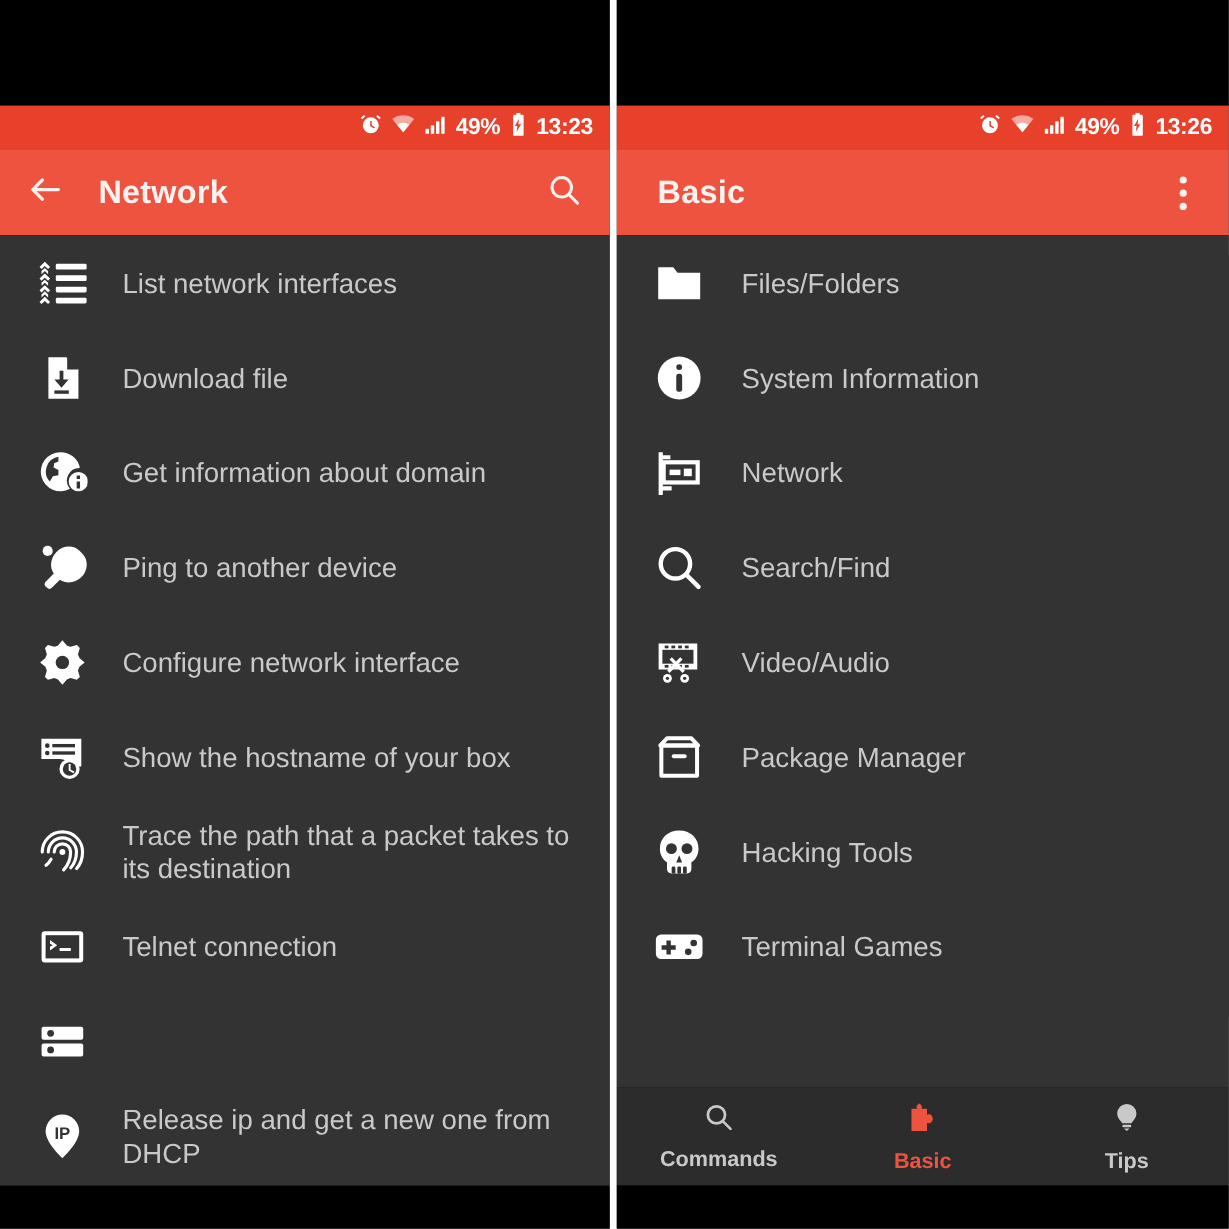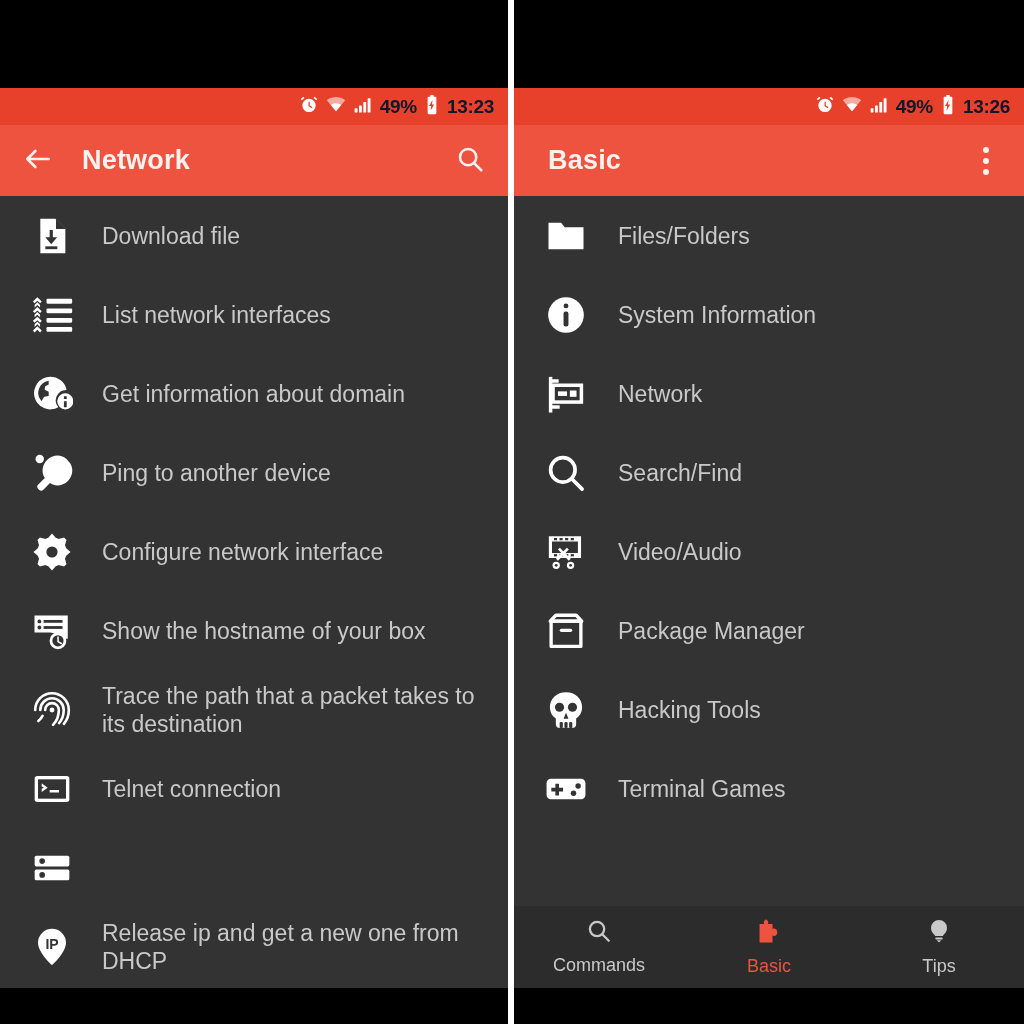--- a/index.html
+++ b/index.html
@@ -36,21 +36,21 @@
     justify-content: flex-end;
     padding-right: 14px;
     gap: 7px;
     color: #ffffff;
   }
   .statusbar .sb-text {
     font-size: 19px;
     font-weight: bold;
     letter-spacing: -0.3px;
     line-height: 1;
-    color: #0f172a;
+    color: #ffffff;
   }
   .sb-ico { display: block; }
 
   
   .toolbar {
     flex: 0 0 71px;
     background: #ee5340;
     display: flex;
     align-items: center;
     padding: 0 16px;
@@ -100,20 +100,21 @@
     max-width: 400px;
   }
   .phone.right .row .label { margin-left: 26px; }
 
   
   .bottomnav {
     flex: 0 0 82px;
     background: #2c2c2c;
     display: flex;
     align-items: center;
+    font-weight: bold;
   }
   .navitem {
     flex: 1 1 0;
     display: flex;
     flex-direction: column;
     align-items: center;
     justify-content: center;
     gap: 7px;
   }
   .navitem .navlabel {
@@ -177,41 +178,41 @@
               <path d="M15.4 15.4 21 21"></path>
           </svg>
         </span>
       </div>
     </div>
 
     <div class="list">
 
       <div class="row">
         <div class="ico">
-          <svg width="40" height="40" viewBox="0 0 24 24" fill="#fff">
-            <path d="M5 1.6h9l6 6v14.8H5z"></path>
-            <path d="M14.4 1.8v6h6z" fill="#333"></path>
-            <path d="M12.5 8.4h-1.9v4.4H8l3.55 4.1 3.55-4.1h-2.6z" fill="#333"></path>
-            <rect x="8" y="18.2" width="7.2" height="1.7" fill="#333"></rect>
-          </svg>
-        </div>
-        <div class="label">Download file</div>
-      </div>
-
-      <div class="row">
-        <div class="ico">
           <svg width="44" height="44" viewBox="0 0 24 24" fill="#fff">
             <rect x="9" y="3.2" width="14" height="2.6" rx=".6"></rect>
             <rect x="9" y="8.4" width="14" height="2.6" rx=".6"></rect>
             <rect x="9" y="13.6" width="14" height="2.6" rx=".6"></rect>
             <rect x="9" y="18.6" width="14" height="2.6" rx=".6"></rect>
             <path d="M4 2.3 1.6 4.6l.9 1 1.5-1.4 1.5 1.4.9-1zM4 5.1 2.5 6.5v1.4L4 6.5l1.5 1.4V6.5zM4 7.6 1.6 9.9l.9 1L4 9.5l1.5 1.4.9-1zM4 10.4 2.5 11.8v1.4L4 11.8l1.5 1.4v-1.4zM4 12.9l-2.4 2.3.9 1L4 14.8l1.5 1.4.9-1zM4 15.7l-1.5 1.4v1.4L4 17.1l1.5 1.4v-1.4zM4 18.2l-2.4 2.3.9 1L4 20.1l1.5 1.4.9-1z"></path>
           </svg>
         </div>
         <div class="label">List network interfaces</div>
+      </div>
+
+      <div class="row">
+        <div class="ico">
+          <svg width="40" height="40" viewBox="0 0 24 24" fill="#fff">
+            <path d="M5 1.6h9l6 6v14.8H5z"></path>
+            <path d="M14.4 1.8v6h6z" fill="#333"></path>
+            <path d="M12.5 8.4h-1.9v4.4H8l3.55 4.1 3.55-4.1h-2.6z" fill="#333"></path>
+            <rect x="8" y="18.2" width="7.2" height="1.7" fill="#333"></rect>
+          </svg>
+        </div>
+        <div class="label">Download file</div>
       </div>
 
       <div class="row">
         <div class="ico">
           <svg width="42" height="42" viewBox="0 0 24 24" fill="#fff">
             <path d="M11 2.2a9.3 9.3 0 1 0 4.6 17.4 6 6 0 0 1 4.6-9.9V9A9.3 9.3 0 0 0 11 2.2zm-.9 2.2v2.2l-2 .9-.3 2 2.3 1.2v2.5l-2.6.4-1.5 2.6a7.1 7.1 0 0 1 4.1-11.8zM19.6 11.6a4.6 4.6 0 1 0 0 9.2 4.6 4.6 0 0 0 0-9.2zm-.8 1.7h1.6v1.6h-1.6zm0 2.8h1.6v3.4h-1.6z"></path>
           </svg>
         </div>
         <div class="label">Get information about domain</div>
       </div>

